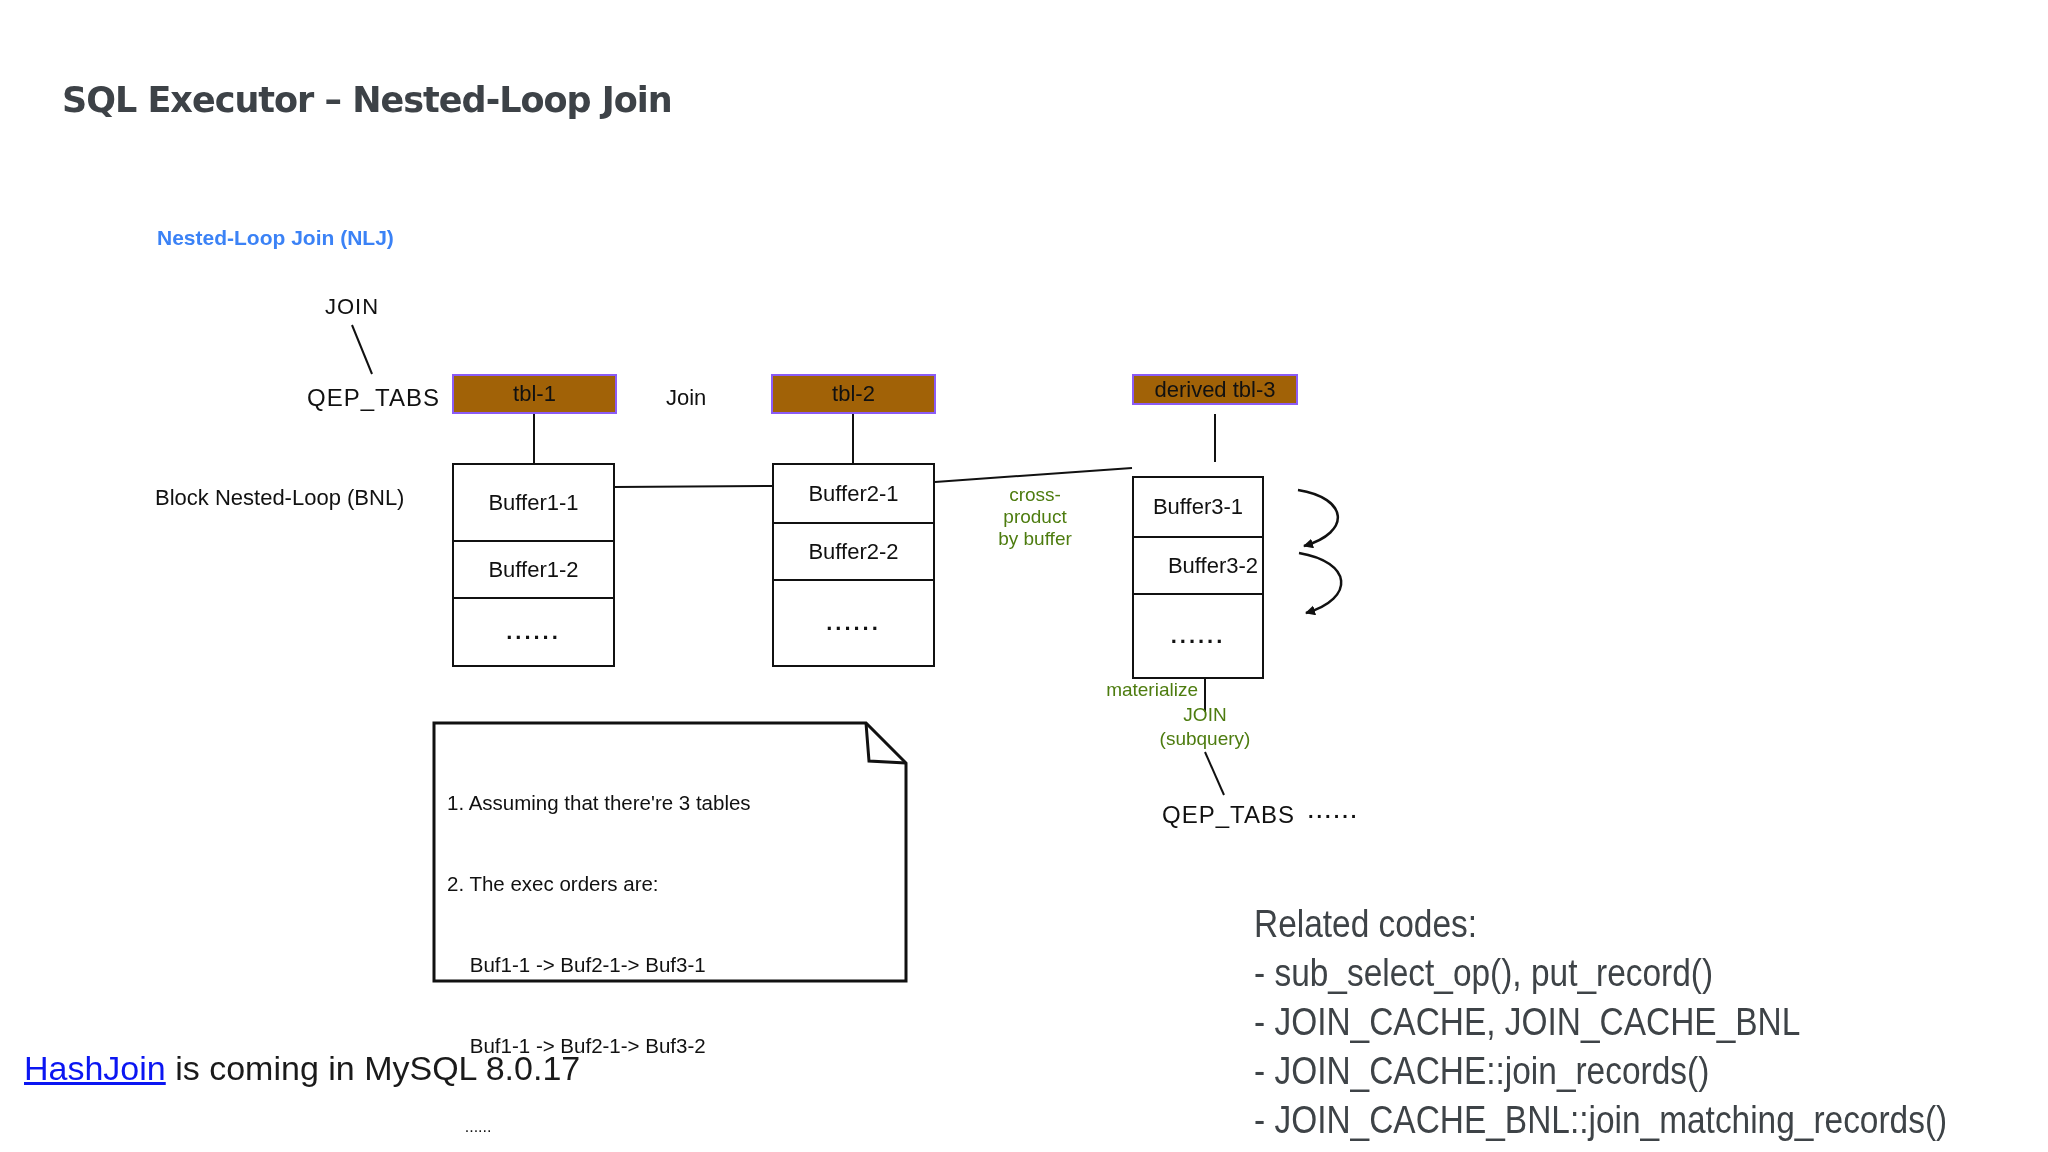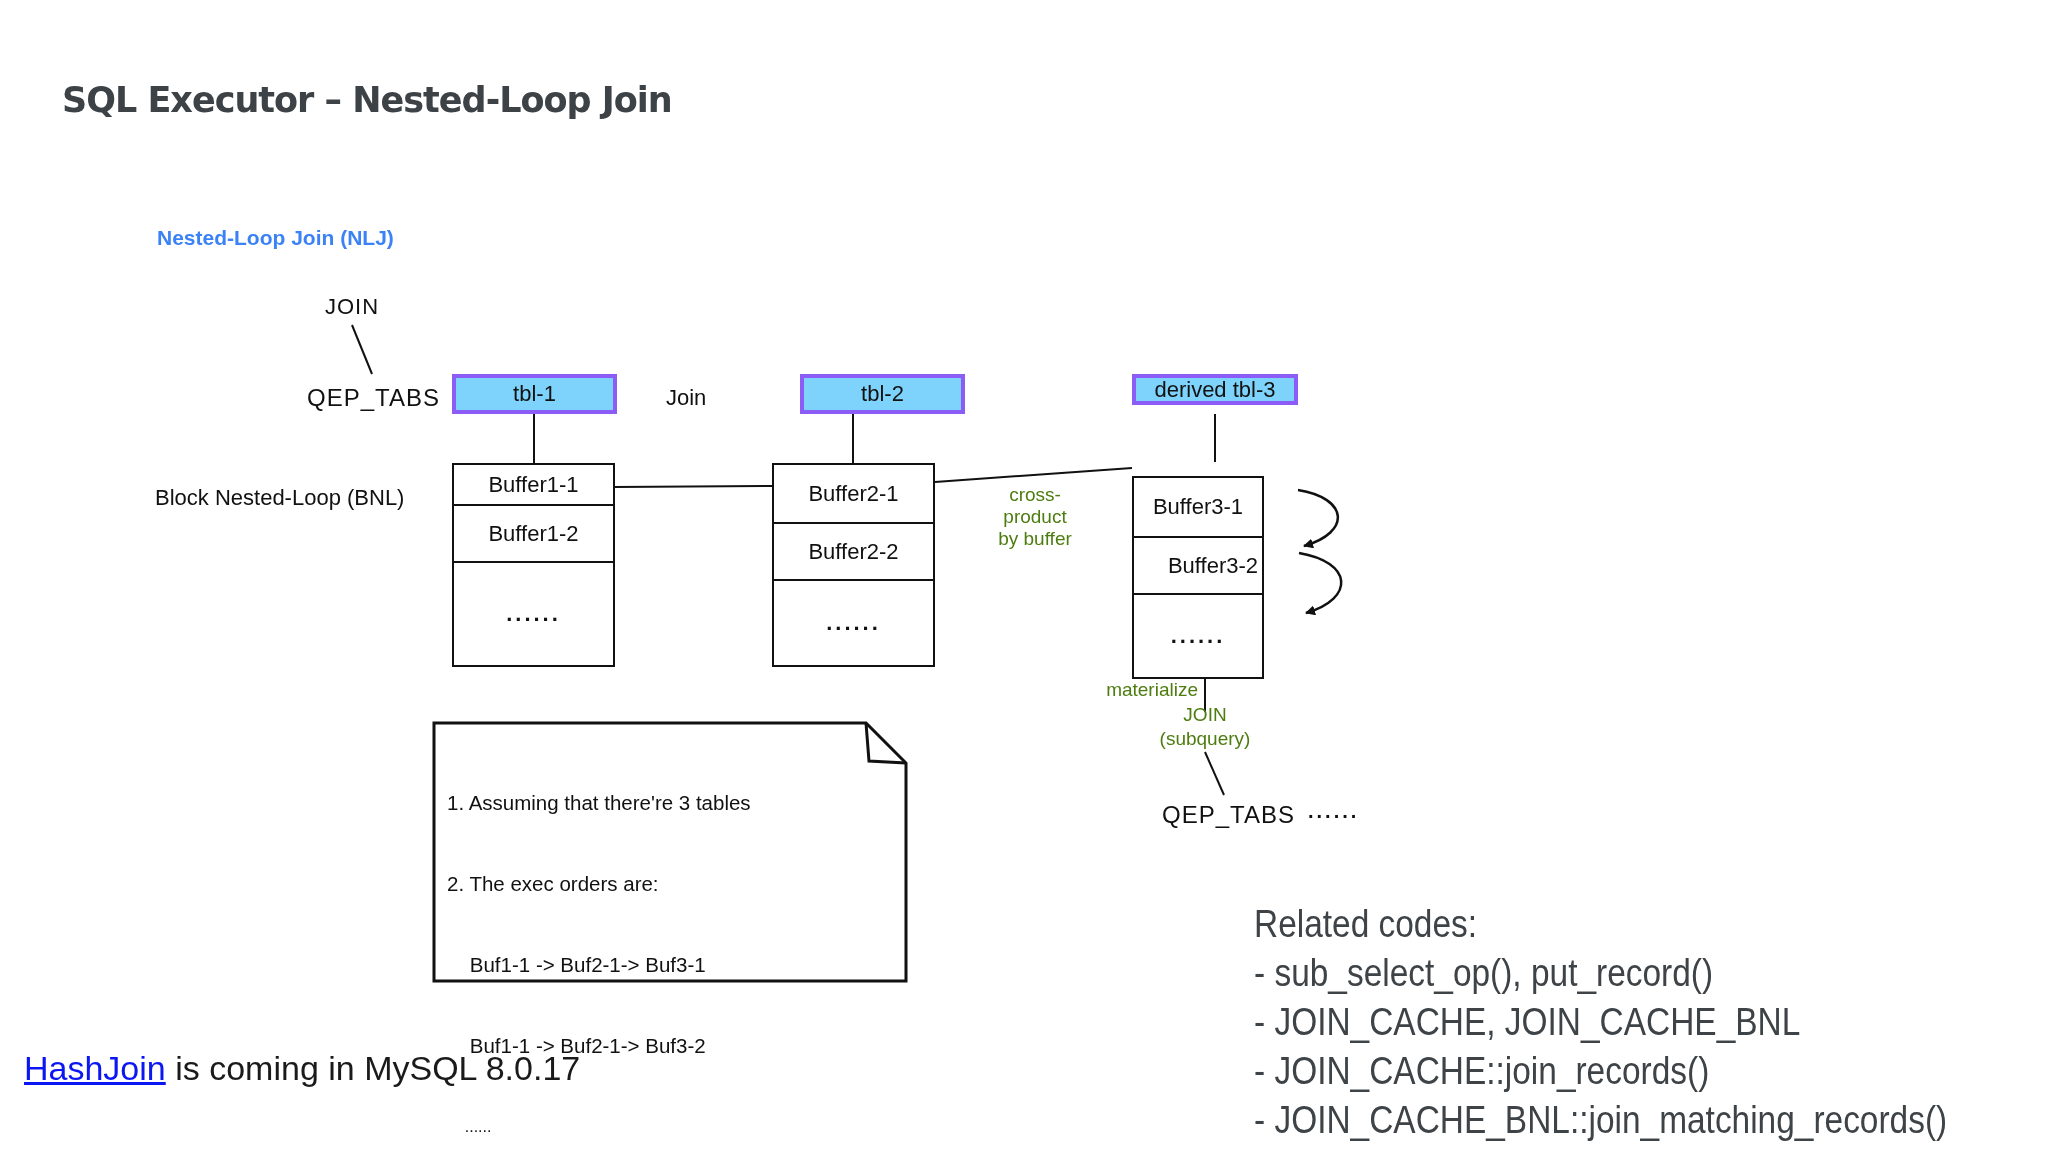--- a/index.html
+++ b/index.html
@@ -17,22 +17,22 @@
     font-size:35px;font-weight:700;letter-spacing:-1px;
     color:#3d4247;
     font-family:"DejaVu Sans","Liberation Sans",sans-serif;
   }
   .diagram-label-bold{font-size:21px;font-weight:700;color:#3b82f6;}
   .diagram-text{font-size:22px;color:#111;}
   .small-text{font-size:19px;color:#4d7c0f;line-height:22px;}
   .qep{font-size:24px;letter-spacing:1px;color:#111;}
   .box{
     position:absolute;
-    border:4px solid #8b5cf6;
-    background:#7dd3fc;
+    border:2px solid #8b5cf6;
+    background:#a16207;
     display:flex;align-items:center;justify-content:center;
     font-size:22px;color:#111;
     box-sizing:border-box;
   }
   .stack{
     position:absolute;
     border:2px solid #111;
     background:#fff;
     box-sizing:border-box;
     display:flex;flex-direction:column;
@@ -102,29 +102,29 @@
   <div class="abs diagram-label-bold" style="left:157px;top:226px;">Nested-Loop Join (NLJ)</div>
   <div class="abs diagram-text" style="left:155px;top:485px;">Block Nested-Loop (BNL)</div>
 
   <div class="abs diagram-text" style="left:325px;top:294px;letter-spacing:1px;">JOIN</div>
   <div class="abs qep" style="left:307px;top:384px;">QEP_TABS</div>
 
   <div class="box" style="left:452px;top:374px;width:165px;height:40px;">
     <span>tbl-1</span>
   </div>
   <div class="abs diagram-text" style="left:666px;top:385px;">Join</div>
-  <div class="box" style="left:771px;top:374px;width:165px;height:40px;margin-left:29px;">
+  <div class="box" style="left:771px;top:374px;width:165px;height:40px;">
     <span>tbl-2</span>
   </div>
   <div class="box" style="left:1132px;top:374px;width:166px;height:31px;">
     <span>derived tbl-3</span>
   </div>
 
   <div class="stack" style="left:452px;top:463px;width:163px;height:204px;">
-    <div class="row" style="height:39px;">Buffer1-1</div>
+    <div class="row" style="height:75px;">Buffer1-1</div>
     <div class="row" style="height:57px;">Buffer1-2</div>
     <div class="row dots" style="flex:1;">......</div>
   </div>
   <div class="stack" style="left:772px;top:463px;width:163px;height:204px;">
     <div class="row" style="height:57px;">Buffer2-1</div>
     <div class="row" style="height:57px;">Buffer2-2</div>
     <div class="row dots" style="flex:1;">......</div>
   </div>
   <div class="stack" style="left:1132px;top:476px;width:132px;height:203px;">
     <div class="row" style="height:58px;">Buffer3-1</div>

